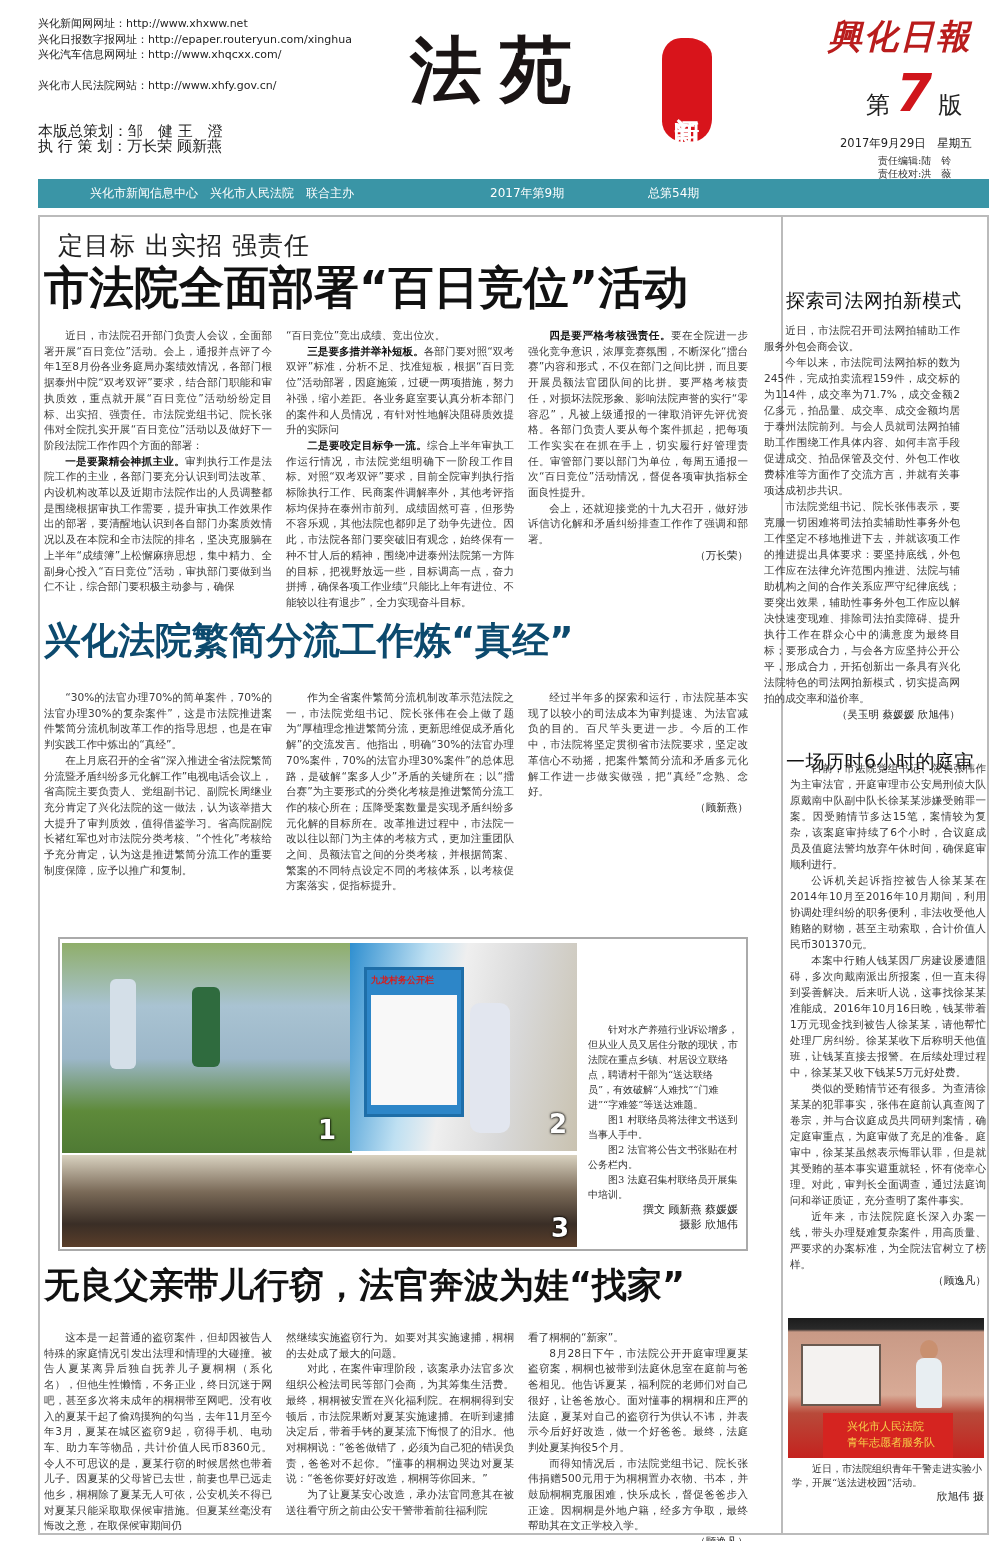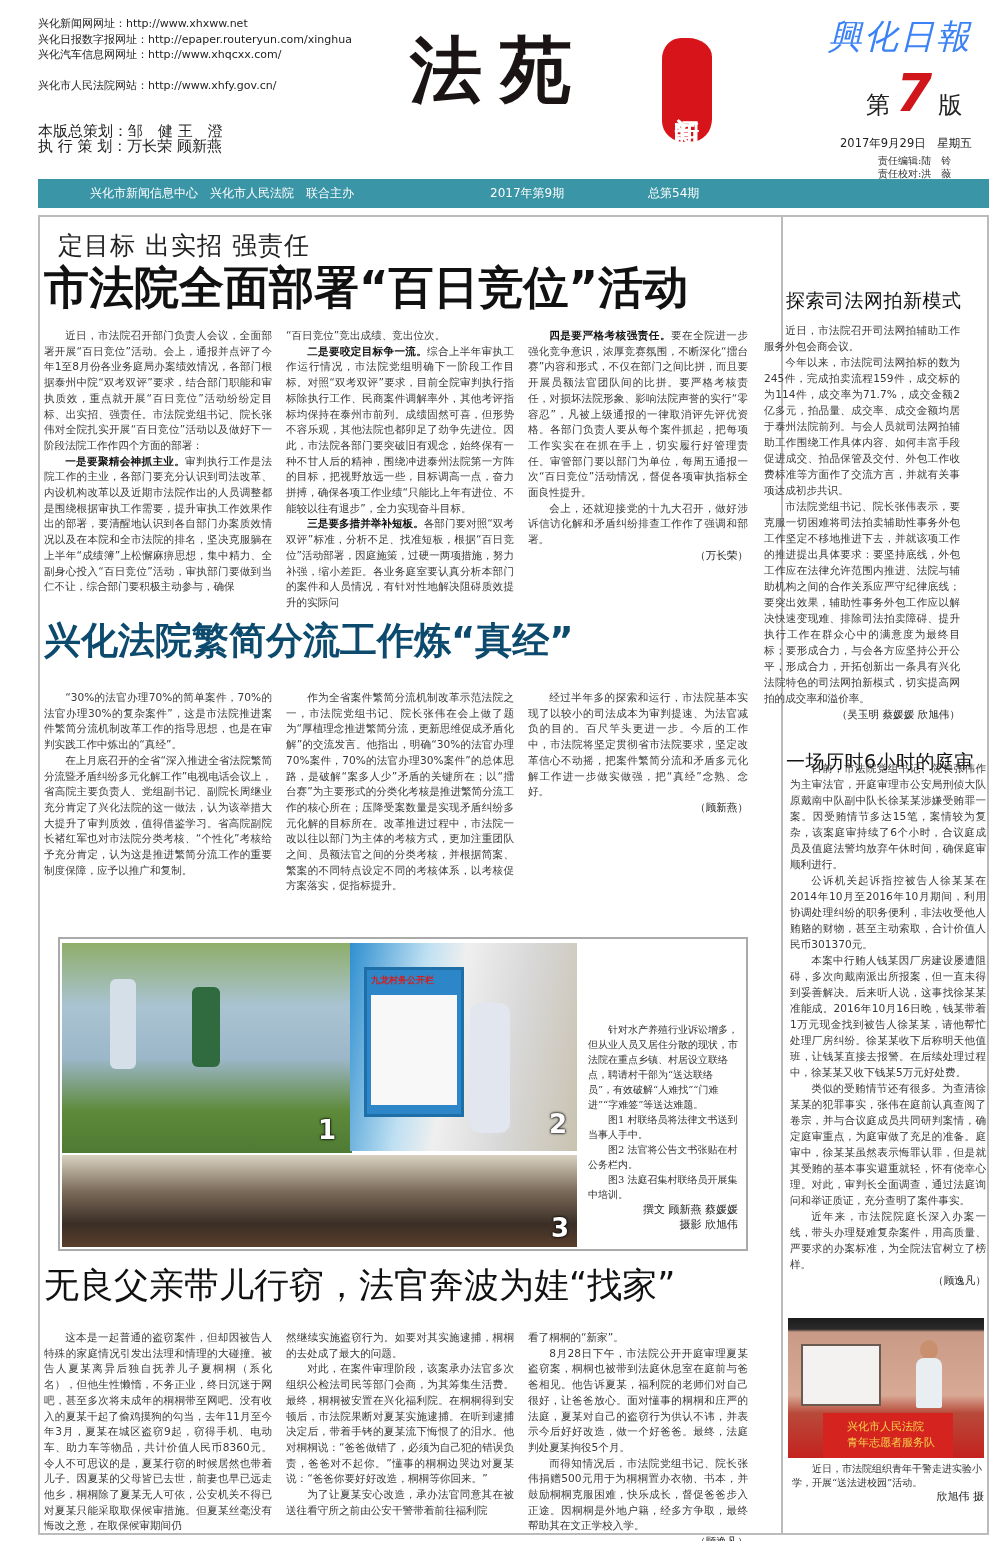--- a/index.html
+++ b/index.html
@@ -4,38 +4,38 @@
 <style>
 *{box-sizing:border-box;margin:0;padding:0}
 html,body{width:1000px;height:1541px;background:#fff;overflow:hidden}
 body{font-family:"DejaVu Sans","Liberation Sans",sans-serif;color:#222;position:relative}
 .abs{position:absolute}
 .links{left:38px;top:16px;font-size:11px;line-height:15.5px;color:#222}
 .links .gap{height:15px}
 .planners{left:38px;top:124px;font-size:15px;line-height:15px;color:#222}
 .masthead{left:410px;top:34px;font-size:72px;font-weight:bold;letter-spacing:18px;color:#1a1414;line-height:1;font-family:"DejaVu Sans",sans-serif}
 .seal{left:662px;top:38px;width:50px;height:104px;background:#d8141b;border-radius:38% 48% 42% 46%/20% 18% 22% 20%;color:#fff;font-family:"DejaVu Serif",serif;font-weight:bold;font-size:26px;line-height:34px;text-align:center;padding-top:16px;writing-mode:vertical-rl;display:flex;align-items:center;justify-content:center}
-.paper-logo{left:828px;top:14px;font-family:"DejaVu Serif",serif;font-size:34px;font-weight:normal;color:#3b82f6;font-style:italic;letter-spacing:2px}
+.paper-logo{left:828px;top:14px;font-family:"DejaVu Serif",serif;font-size:34px;font-weight:bold;color:#b91c1c;font-style:italic;letter-spacing:2px}
 .edition{left:866px;top:70px;display:flex;align-items:flex-end;gap:6px;color:#222}
 .edition .w{font-size:24px;line-height:1}
 .edition .n{font-size:52px;font-weight:bold;color:#d0151b;line-height:0.9;font-style:italic}
 .datebox{left:840px;top:136px;font-size:11.5px;color:#222}
 .editors{left:878px;top:154px;font-size:10px;line-height:13px;color:#333;font-family:"DejaVu Serif",serif}
 .banner{left:38px;top:179px;width:951px;height:29px;background:#3a95a6;color:#fff;font-size:12px;display:flex;align-items:center}
 .banner span{position:absolute}
 .frame{left:38px;top:215px;width:951px;height:1320px;border:2px solid #bbb}
 .frame-left{left:38px;top:215px;width:745px;height:1320px;border-right:2px solid #bbb}
 .h-sub{left:58px;top:229px;font-size:25px;color:#222;letter-spacing:1px}
 .h-main{left:44px;top:258px;font-size:45px;font-weight:bold;color:#111;letter-spacing:0px}
 .col{font-size:10.6px;line-height:15.7px;color:#3a3a3a;text-align:justify}
 .col p{text-indent:2em}
 .col b{color:#111}
 .col .sig{text-align:right;text-indent:0;color:#222}
 .h2{left:44px;top:616px;font-size:37px;font-weight:bold;color:#0c4a6e}
-.h3{left:44px;top:1262px;font-size:35px;font-weight:normal;color:#111}
+.h3{left:44px;top:1262px;font-size:35px;font-weight:bold;color:#111}
 .photo-box{left:58px;top:937px;width:690px;height:314px;border:2px solid #aaa;background:#fff}
 .ph{position:absolute;overflow:hidden}
 .ph1{left:62px;top:943px;width:290px;height:210px;background:linear-gradient(180deg,#8fae6a 0%,#a9c3d2 30%,#9cb7c9 55%,#5e8a3a 80%,#4f7a34 100%)}
 .ph2{left:350px;top:943px;width:227px;height:208px;background:linear-gradient(100deg,#2f8fd0 0%,#bfe0f2 30%,#efefef 45%,#d8d8d8 70%,#c9c2b0 100%)}
 .ph3{left:62px;top:1155px;width:515px;height:92px;background:linear-gradient(180deg,#d9d2c0 0%,#7a6a58 40%,#3a2e26 75%,#5a3e2a 100%)}
 .num{position:absolute;color:#fff;font-weight:bold;font-size:26px;text-shadow:0 0 2px #000,0 0 3px #000}
 .cap{left:588px;top:1022px;width:150px;font-family:"DejaVu Serif",serif;font-size:10px;line-height:15px;color:#333}
 .cap p{text-indent:2em}
 .cap .cr{text-align:right;font-family:"DejaVu Sans",sans-serif;font-size:11px;color:#222;text-indent:0}
 .side-h{font-size:19px;color:#111;letter-spacing:0.5px}
@@ -88,22 +88,22 @@
 
 <div class="abs h-sub">定目标  出实招  强责任</div>
 <div class="abs h-main">市法院全面部署“百日竞位”活动</div>
 
 <div class="abs col" style="left:44px;top:328px;width:228px">
   <p>近日，市法院召开部门负责人会议，全面部署开展“百日竞位”活动。会上，通报并点评了今年1至8月份各业务庭局办案绩效情况，各部门根据泰州中院“双考双评”要求，结合部门职能和审执质效，重点就开展“百日竞位”活动纷纷定目标、出实招、强责任。市法院党组书记、院长张伟对全院扎实开展“百日竞位”活动以及做好下一阶段法院工作作四个方面的部署：</p>
   <p><b>一是要聚精会神抓主业。</b><span>审判执行工作是法院工作的主业，各部门要充分认识到司法改革、内设机构改革以及近期市法院作出的人员调整都是围绕根据审执工作需要，提升审执工作效果作出的部署，要清醒地认识到各自部门办案质效情况以及在本院和全市法院的排名，坚决克服躺在上半年“成绩簿”上松懈麻痹思想，集中精力、全副身心投入“百日竞位”活动，审执部门要做到当仁不让，综合部门要积极主动参与，确保</span></p>
 </div>
 <div class="abs col" style="left:286px;top:328px;width:228px">
   <p style="text-indent:0">“百日竞位”竞出成绩、竞出位次。</p>
+  <p><b>三是要多措并举补短板。</b><span>各部门要对照“双考双评”标准，分析不足、找准短板，根据“百日竞位”活动部署，因庭施策，过硬一两项措施，努力补强，缩小差距。各业务庭室要认真分析本部门的案件和人员情况，有针对性地解决阻碍质效提升的实际问</span></p>
   <p><b>二是要咬定目标争一流。</b><span>综合上半年审执工作运行情况，市法院党组明确下一阶段工作目标。对照“双考双评”要求，目前全院审判执行指标除执行工作、民商案件调解率外，其他考评指标均保持在泰州市前列。成绩固然可喜，但形势不容乐观，其他法院也都卯足了劲争先进位。因此，市法院各部门要突破旧有观念，始终保有一种不甘人后的精神，围绕冲进泰州法院第一方阵的目标，把视野放远一些，目标调高一点，奋力拼搏，确保各项工作业绩“只能比上年有进位、不能较以往有退步”，全力实现奋斗目标。</span></p>
-  <p><b>三是要多措并举补短板。</b><span>各部门要对照“双考双评”标准，分析不足、找准短板，根据“百日竞位”活动部署，因庭施策，过硬一两项措施，努力补强，缩小差距。各业务庭室要认真分析本部门的案件和人员情况，有针对性地解决阻碍质效提升的实际问</span></p>
 </div>
 <div class="abs col" style="left:528px;top:328px;width:220px">
   <p><b>四是要严格考核强责任。</b><span>要在全院进一步强化竞争意识，浓厚竞赛氛围，不断深化“擂台赛”内容和形式，不仅在部门之间比拼，而且要开展员额法官团队间的比拼。要严格考核责任，对损坏法院形象、影响法院声誉的实行“零容忍”，凡被上级通报的一律取消评先评优资格。各部门负责人要从每个案件抓起，把每项工作实实在在抓在手上，切实履行好管理责任。审管部门要以部门为单位，每周五通报一次“百日竞位”活动情况，督促各项审执指标全面良性提升。</span></p>
   <p>会上，还就迎接党的十九大召开，做好涉诉信访化解和矛盾纠纷排查工作作了强调和部署。</p>
   <p class="sig">（万长荣）</p>
 </div>
 
 <div class="abs h2">兴化法院繁简分流工作炼“真经”</div>
 <div class="abs col" style="left:44px;top:690px;width:228px">
   <p>“30%的法官办理70%的简单案件，70%的法官办理30%的复杂案件”，这是市法院推进案件繁简分流机制改革工作的指导思想，也是在审判实践工作中炼出的“真经”。</p>

